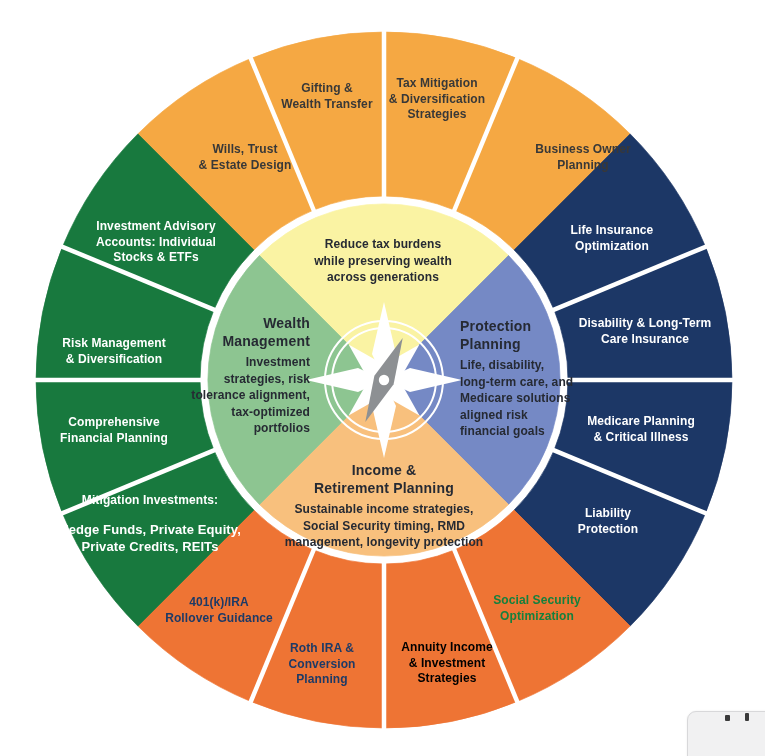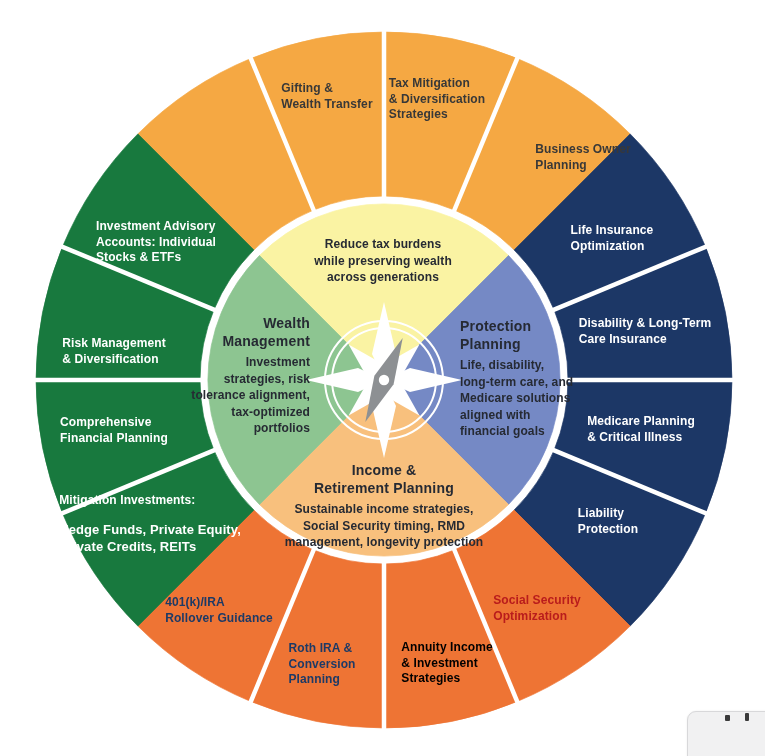--- a/index.html
+++ b/index.html
@@ -1,21 +1,21 @@
 <!DOCTYPE html>
 <html><head>
 <meta charset="utf-8">
 <style>
   html,body{margin:0;padding:0;}
   body{background:#ffffff;font-family:"Liberation Sans", sans-serif;}
   .stage{position:relative;width:765px;height:756px;background:#ffffff;overflow:hidden;}
   #wheel-svg{position:absolute;left:0;top:0;}
   .seg-label{
     position:absolute;width:max-content;transform:translate(-50%,-50%);
-    font-weight:bold;font-size:12px;line-height:1.3;text-align:left;
+    font-weight:bold;font-size:12px;line-height:1.3;text-align:center;
     white-space:pre-line;letter-spacing:.1px;pointer-events:none;
   }
   .seg-label .sub{display:block;font-size:13px;line-height:1.3;margin-top:14px;}
   .quad{position:absolute;width:max-content;color:#262A33;pointer-events:none;}
   .quad .q-title{font-weight:bold;font-size:14px;line-height:1.25;white-space:pre-line;letter-spacing:.2px;}
   .quad .q-desc{font-weight:bold;font-size:12px;line-height:1.38;white-space:pre-line;margin-top:4px;letter-spacing:.1px;}
   .quad-center{transform:translate(-50%,-50%);text-align:center;}
   .quad-right{transform:translate(-100%,-50%);text-align:right;}
   .quad-left{transform:translate(0,-50%);text-align:left;}
   .quad-tax .q-title{font-size:14.5px;}
@@ -73,38 +73,40 @@
       <polygon points="348.6,415.4 364.9,386.4 384,380 377.6,399.1" fill="#ffffff"></polygon>
       <polygon points="419.4,415.4 390.4,399.1 384,380 403.1,386.4" fill="#ffffff"></polygon>
       <polygon points="384,302 396,354 384,380 372,354" fill="#ffffff"></polygon>
       <polygon points="462,380 410,392 384,380 410,368" fill="#ffffff"></polygon>
       <polygon points="384,458 372,406 384,380 396,406" fill="#ffffff"></polygon>
       <polygon points="306,380 358,368 384,380 358,392" fill="#ffffff"></polygon>
       <polygon points="402.7,338 393.6,384.3 365.3,422 374.4,375.7" fill="#8D9093"></polygon>
       <circle cx="384" cy="380" r="5.2" fill="#ffffff"></circle>
     </svg>
 
+  <div class="seg-label" style="left: 245px; top: 158px; color: rgb(56, 56, 56);">Wills, Trust
+&amp; Estate Design</div>
   <div class="seg-label" style="left: 327px; top: 97px; color: rgb(56, 56, 56);">Gifting &amp;
 Wealth Transfer</div>
   <div class="seg-label" style="left: 437px; top: 99px; color: rgb(56, 56, 56);">Tax Mitigation
 &amp; Diversification
 Strategies</div>
   <div class="seg-label" style="left: 539px; top: 158px; color: rgb(56, 56, 56); margin-left: 44px;">Business Owner
 Planning</div>
 
   <div class="seg-label" style="left: 612px; top: 239px; color: rgb(255, 255, 255);">Life Insurance
 Optimization</div>
   <div class="seg-label" style="left: 645px; top: 332px; color: rgb(255, 255, 255);">Disability &amp; Long-Term
 Care Insurance</div>
   <div class="seg-label" style="left: 641px; top: 430px; color: rgb(255, 255, 255);">Medicare Planning
 &amp; Critical Illness</div>
   <div class="seg-label" style="left: 608px; top: 522px; color: rgb(255, 255, 255);">Liability
 Protection</div>
 
-  <div class="seg-label" style="left: 537px; top: 609px; color: #b91c1c;">Social Security
+  <div class="seg-label" style="left: 537px; top: 609px; color: #15803d;">Social Security
 Optimization</div>
   <div class="seg-label" style="left: 447px; top: 663px; color: #000000;">Annuity Income
 &amp; Investment
 Strategies</div>
   <div class="seg-label" style="left: 322px; top: 664px; color: rgb(29, 58, 102);">Roth IRA &amp;
 Conversion
 Planning</div>
   <div class="seg-label" style="left: 219px; top: 611px; color: rgb(29, 58, 102);">401(k)/IRA
 Rollover Guidance</div>
 
@@ -125,21 +127,21 @@
     <div class="q-desc">Reduce tax burdens
 while preserving wealth
 across generations</div>
   </div>
   <div class="quad quad-left" style="left: 460px; top: 379px; color: rgb(38, 42, 51);">
     <div class="q-title">Protection
 Planning</div>
     <div class="q-desc">Life, disability,
 long-term care, and
 Medicare solutions
-aligned with
+aligned risk
 financial goals</div>
   </div>
   <div class="quad quad-right" style="left: 310px; top: 376px; color: rgb(38, 42, 51);">
     <div class="q-title">Wealth
 Management</div>
     <div class="q-desc">Investment
 strategies, risk
 tolerance alignment,
 tax-optimized
 portfolios</div>

